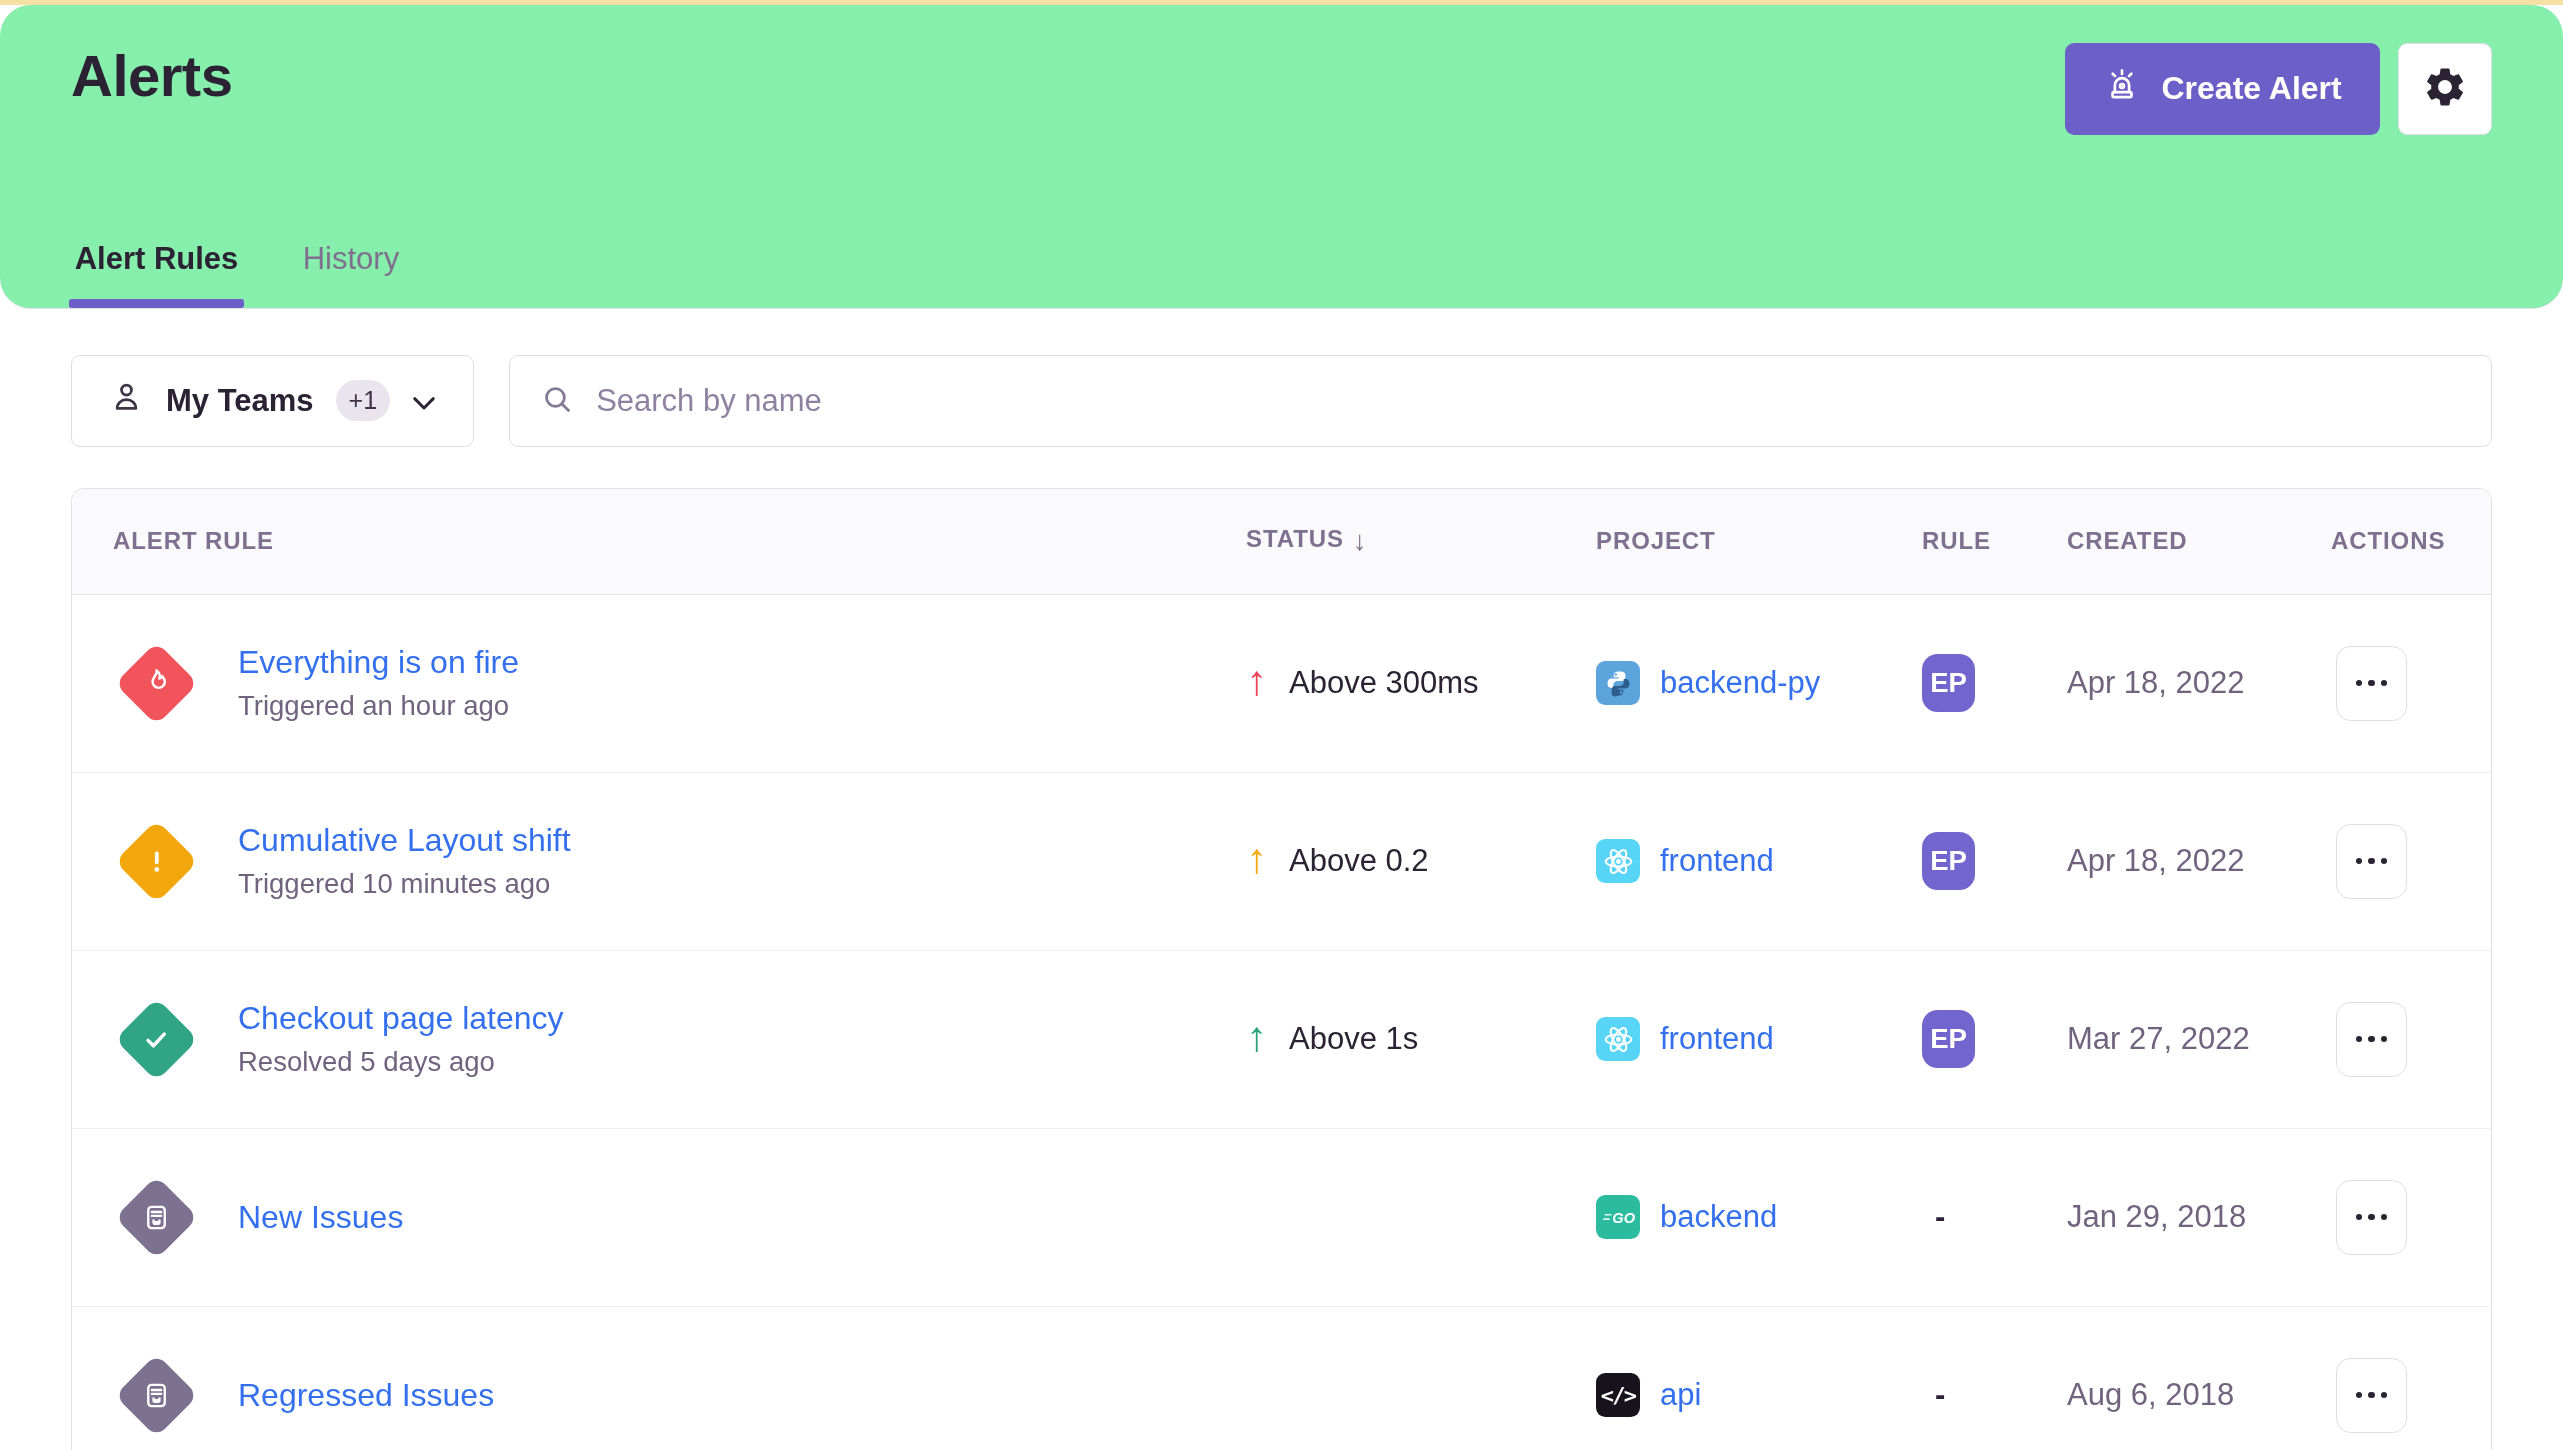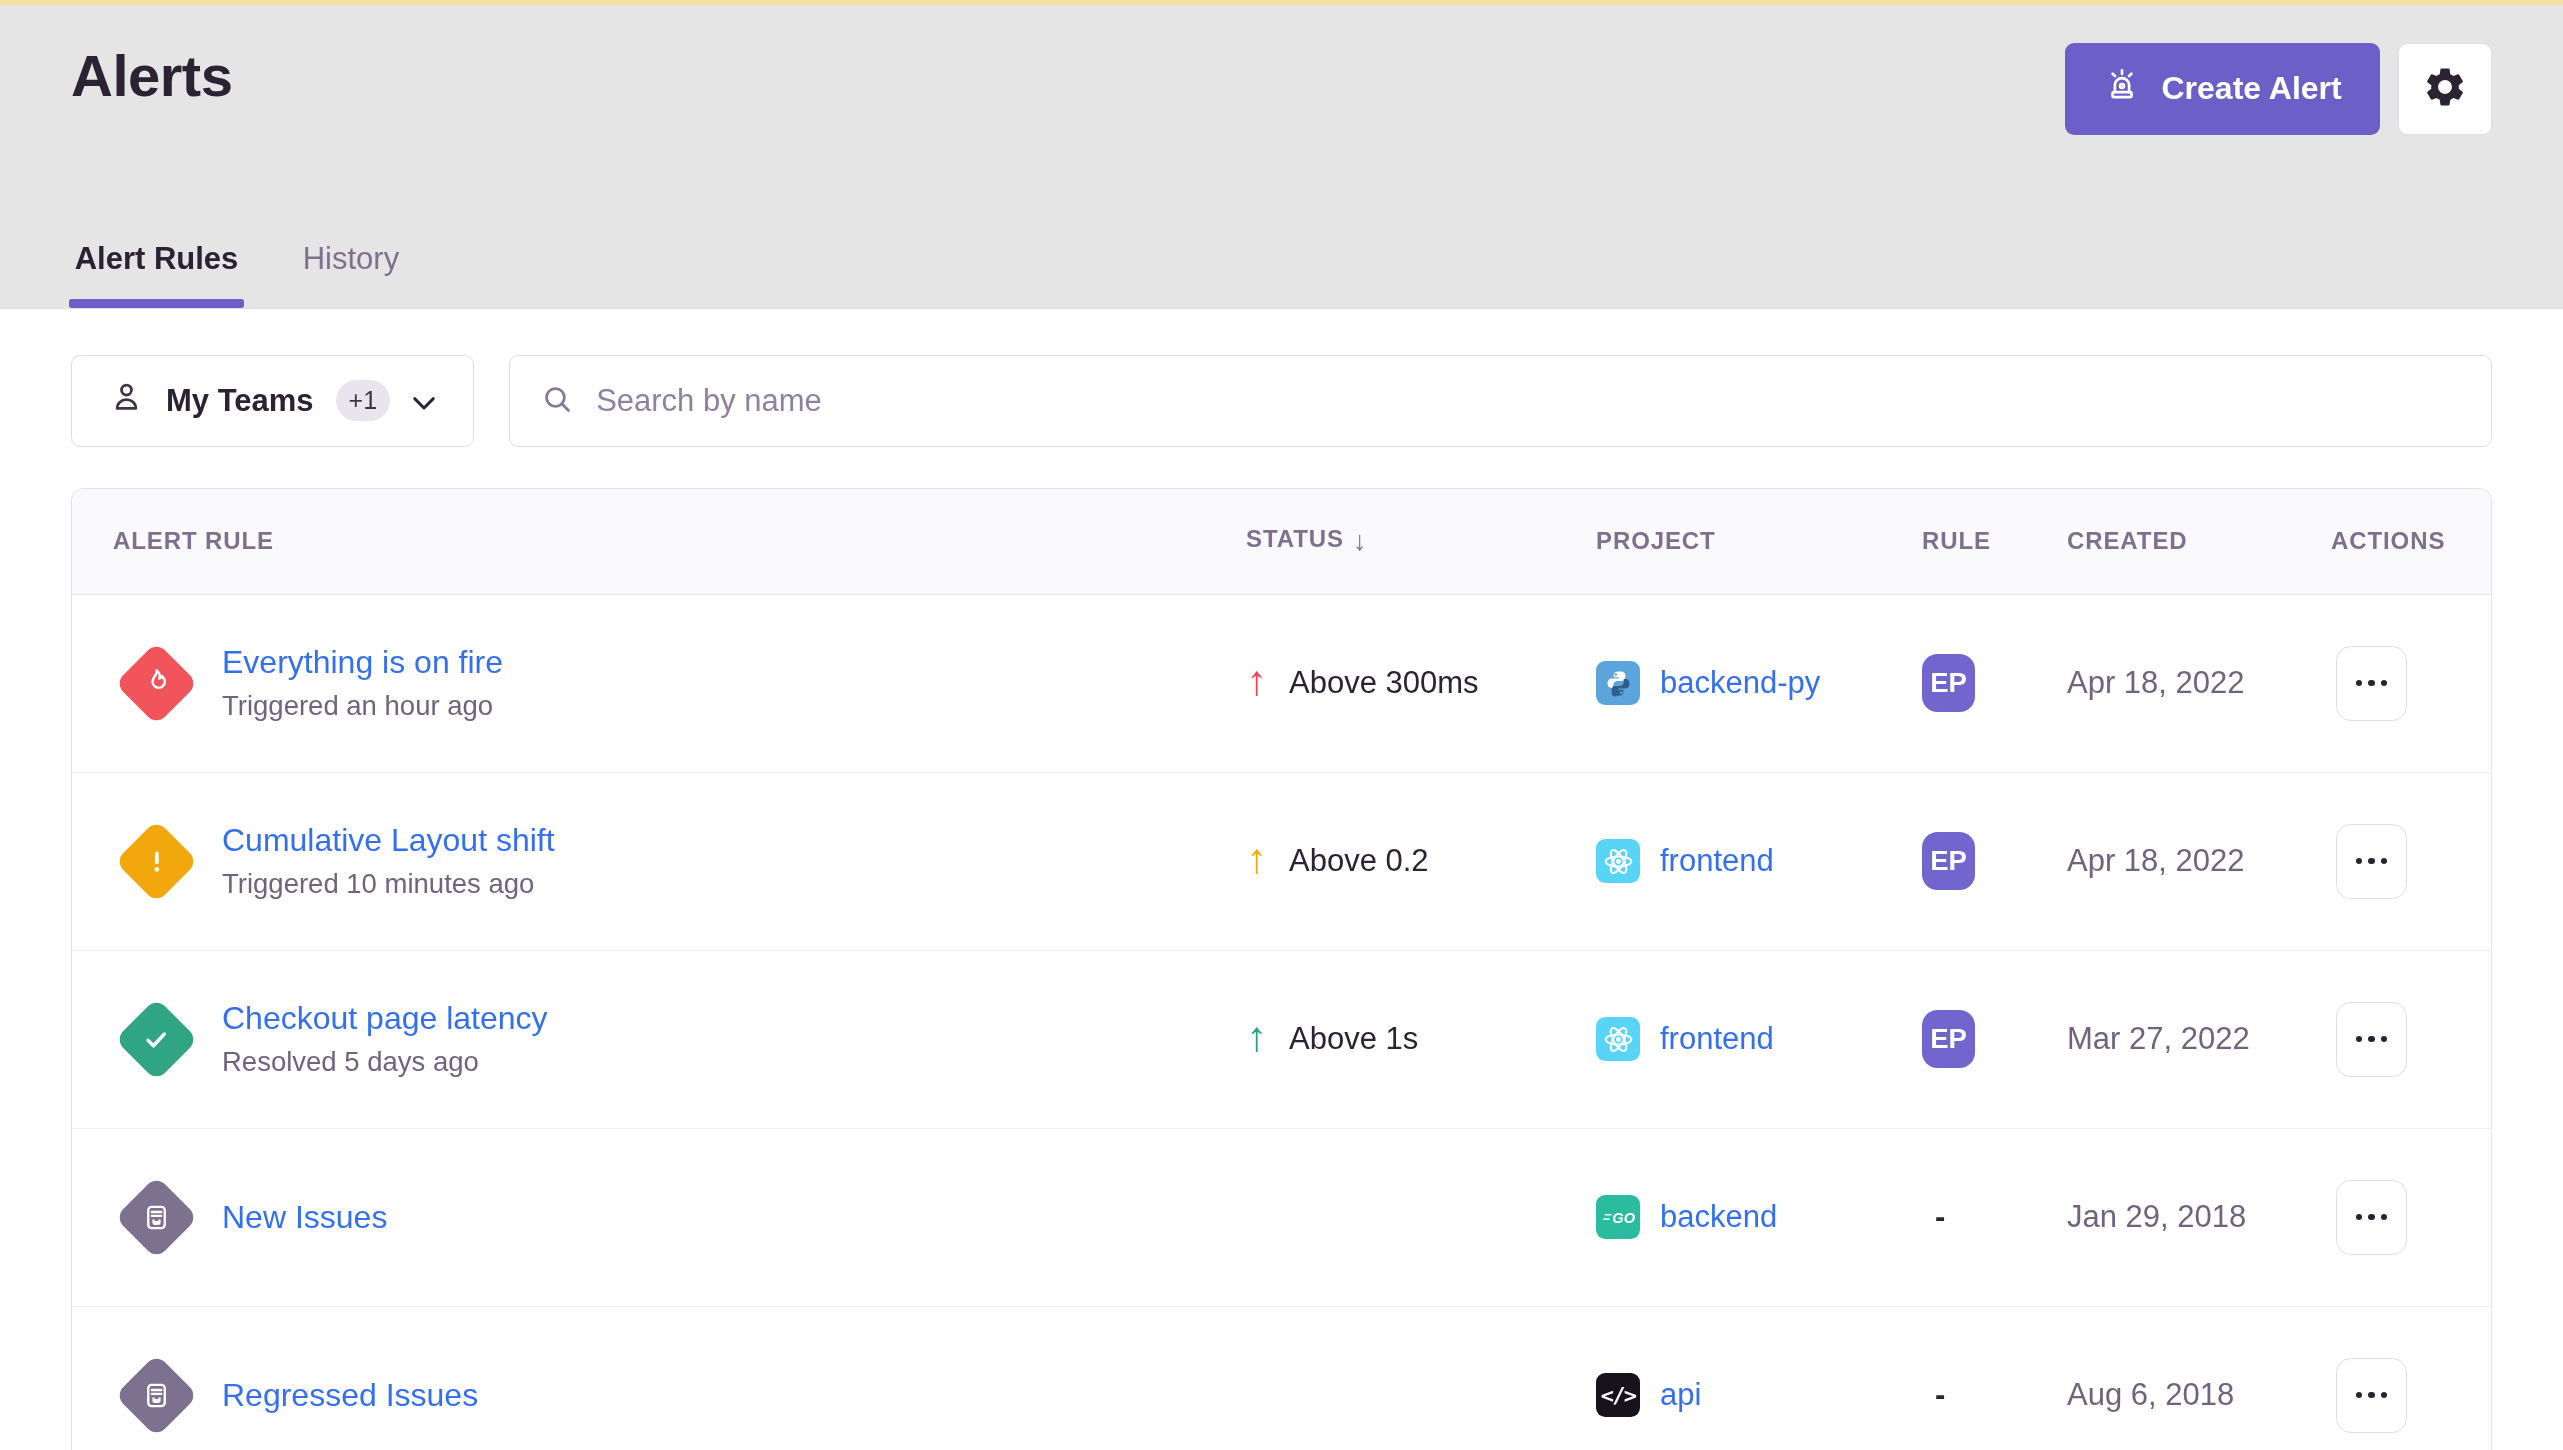--- a/index.html
+++ b/index.html
@@ -6,23 +6,24 @@
   html,body { width: 2563px; height: 1450px; overflow: hidden; }
   body {
     font-family: "Liberation Sans", sans-serif;
     background: #ffffff;
     color: #2B2233;
   }
   .top-stripe { height: 4.6px; background: #F7E0A4; }
 
   
   .page-header {
-    background: #e5e5e5;
+    background: #86efac;
     padding: 0 71px;
     border-bottom: 1.8px solid #E3DEE9;
+    border-radius: 31px;
   }
   .header-top { display: flex; justify-content: space-between; align-items: flex-start; padding-top: 38px; }
   .page-title { font-size: 58px; font-weight: 700; letter-spacing: -0.5px; line-height: 66px; }
   .header-buttons { display: flex; gap: 18.3px; }
   .btn-primary {
     background: #6C5FC7; color: #fff; border: none; border-radius: 9.2px;
     height: 92px; padding: 0 38px; font-size: 32px; font-weight: 700;
     display: flex; align-items: center; gap: 20px; cursor: pointer;
     font-family: "Liberation Sans", sans-serif;
   }
@@ -76,21 +77,21 @@
     align-items: center;
   }
   .thead { background: #FAF9FB; height: 106px; border-bottom: 1.8px solid #E6E0EC; }
   .th {
     font-size: 24px; font-weight: 700; letter-spacing: 0.9px;
     color: #80708F; padding-left: 41px; display: flex; align-items: flex-start; gap: 9.2px;
   }
   .th .sort-arrow { font-size: 27.5px; font-weight: 400; }
   .trow { height: 178px; border-bottom: 1.8px solid #F1EDF4; background: #fff; }
 
-  .cell-rule { display: flex; align-items: center; padding-left: 40px; gap: 22px; }
+  .cell-rule { display: flex; align-items: center; padding-left: 40px; gap: 38px; }
   .diamond-wrap { width: 88px; height: 88px; display: flex; align-items: center; justify-content: center; flex: none; }
   .diamond {
     width: 59px; height: 59px; border-radius: 12px; transform: rotate(45deg);
     display: flex; align-items: center; justify-content: center; flex: none;
   }
   .diamond svg { transform: rotate(-45deg); }
   .d-red    { background: #F2545B; }
   .d-yellow { background: #F2A70D; }
   .d-green  { background: #30A584; }
   .d-purple { background: #7D7190; }

